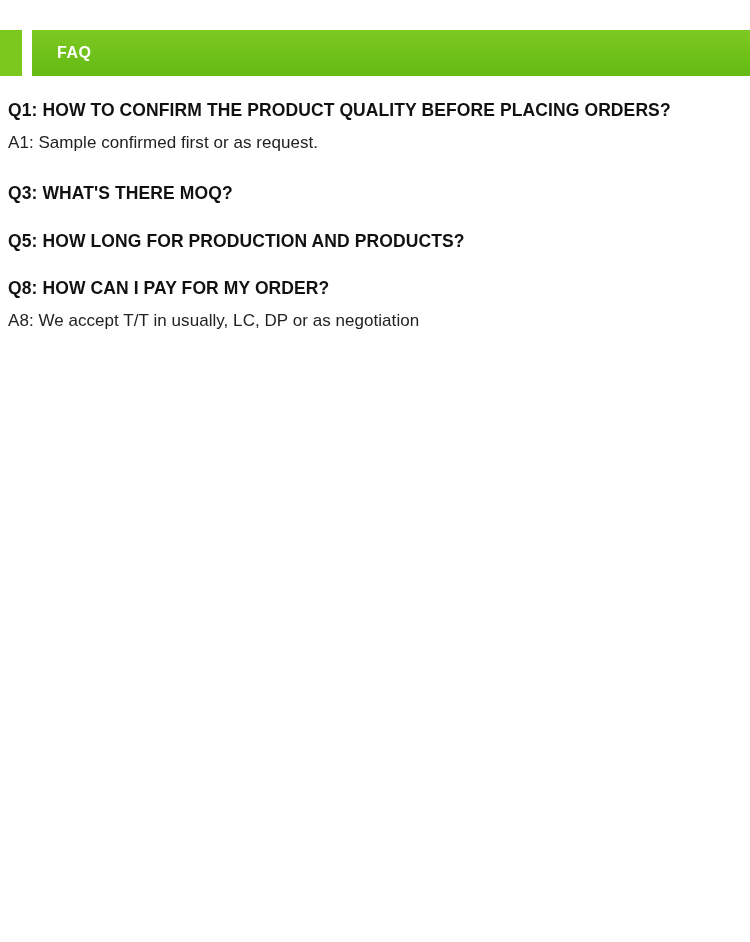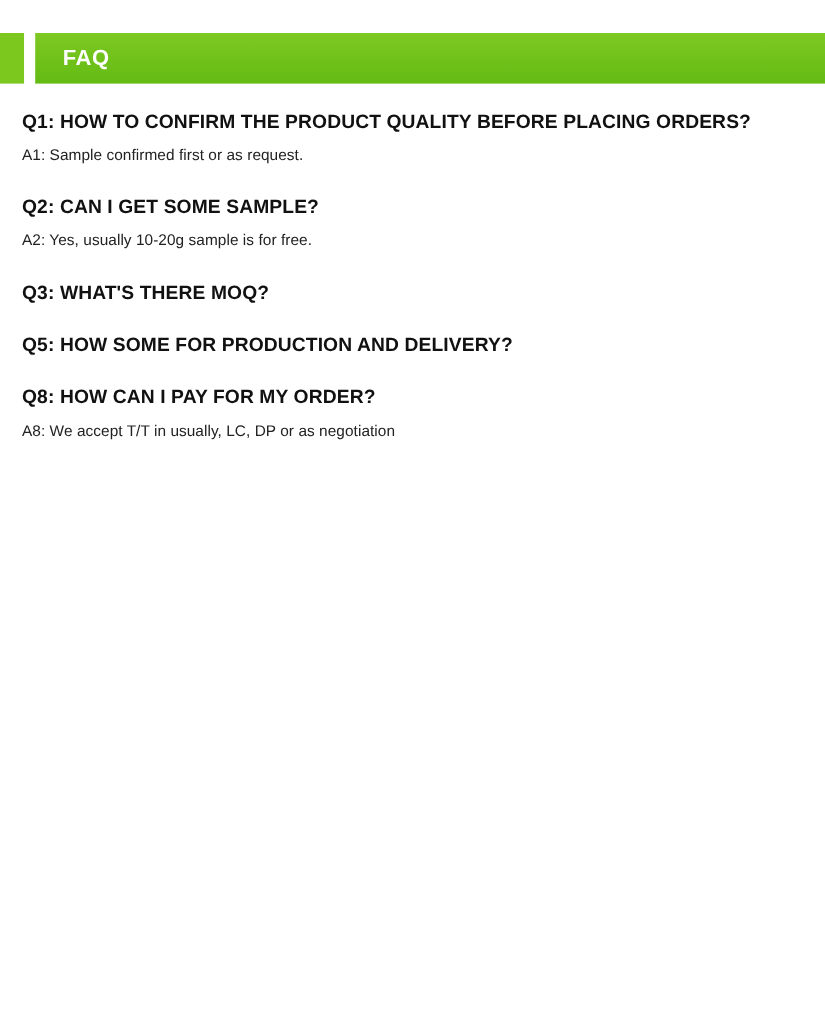--- a/index.html
+++ b/index.html
@@ -41,47 +41,47 @@
     background: #ffffff;
   }
   .header-bar {
     flex: 1 1 auto;
     background: linear-gradient(to bottom, #7ec923 0%, #63bb13 100%);
     display: flex;
     align-items: center;
   }
   .header-title {
     color: #ffffff;
-    font-size: 20px;
+    font-size: 16px;
     font-weight: bold;
     letter-spacing: 0.5px;
     padding-left: 25px;
   }
 
   
   .faq-list {
-    padding: 22px 20px 0 20px;
+    padding: 22px 20px 0 8px;
     box-sizing: border-box;
   }
   .faq-item {
     margin-bottom: 22px;
   }
   .faq-item:last-child {
     margin-bottom: 16px;
   }
   .faq-q {
     font-size: 17.5px;
     font-weight: bold;
     color: #111111;
     line-height: 1.45;
     letter-spacing: 0.1px;
     margin-bottom: 5px;
   }
   .faq-a {
-    font-size: 14px;
+    font-size: 17px;
     font-weight: normal;
     color: #222222;
     line-height: 1.82;
     letter-spacing: 0.05px;
     text-align: justify;
     text-justify: inter-word;
     max-width: 710px;
   }
 </style>
 </head>
@@ -97,32 +97,28 @@
     </div>
   </div>
 
   <div class="faq-list">
 
     <div class="faq-item">
       <div class="faq-q">Q1: HOW TO CONFIRM THE PRODUCT QUALITY BEFORE PLACING ORDERS?</div>
       <div class="faq-a">A1: Sample confirmed first or as request.</div>
     </div>
 
-    <div class="faq-item">
-      <div class="faq-q">Q2: CAN I GET SOME SAMPLE?</div>
-      <div class="faq-a">A2: Yes, usually 10-20g sample is for free.</div>
-    </div>
 
     <div class="faq-item">
       <div class="faq-q">Q3: WHAT'S THERE MOQ?</div>
     </div>
 
 
     <div class="faq-item">
-      <div class="faq-q">Q5: HOW SOME FOR PRODUCTION AND DELIVERY?</div>
+      <div class="faq-q">Q5: HOW LONG FOR PRODUCTION AND PRODUCTS?</div>
     </div>
 
     <div class="faq-item">
     </div>
 
     <div class="faq-item">
     </div>
 
     <div class="faq-item">
       <div class="faq-q">Q8: HOW CAN I PAY FOR MY ORDER?</div>

